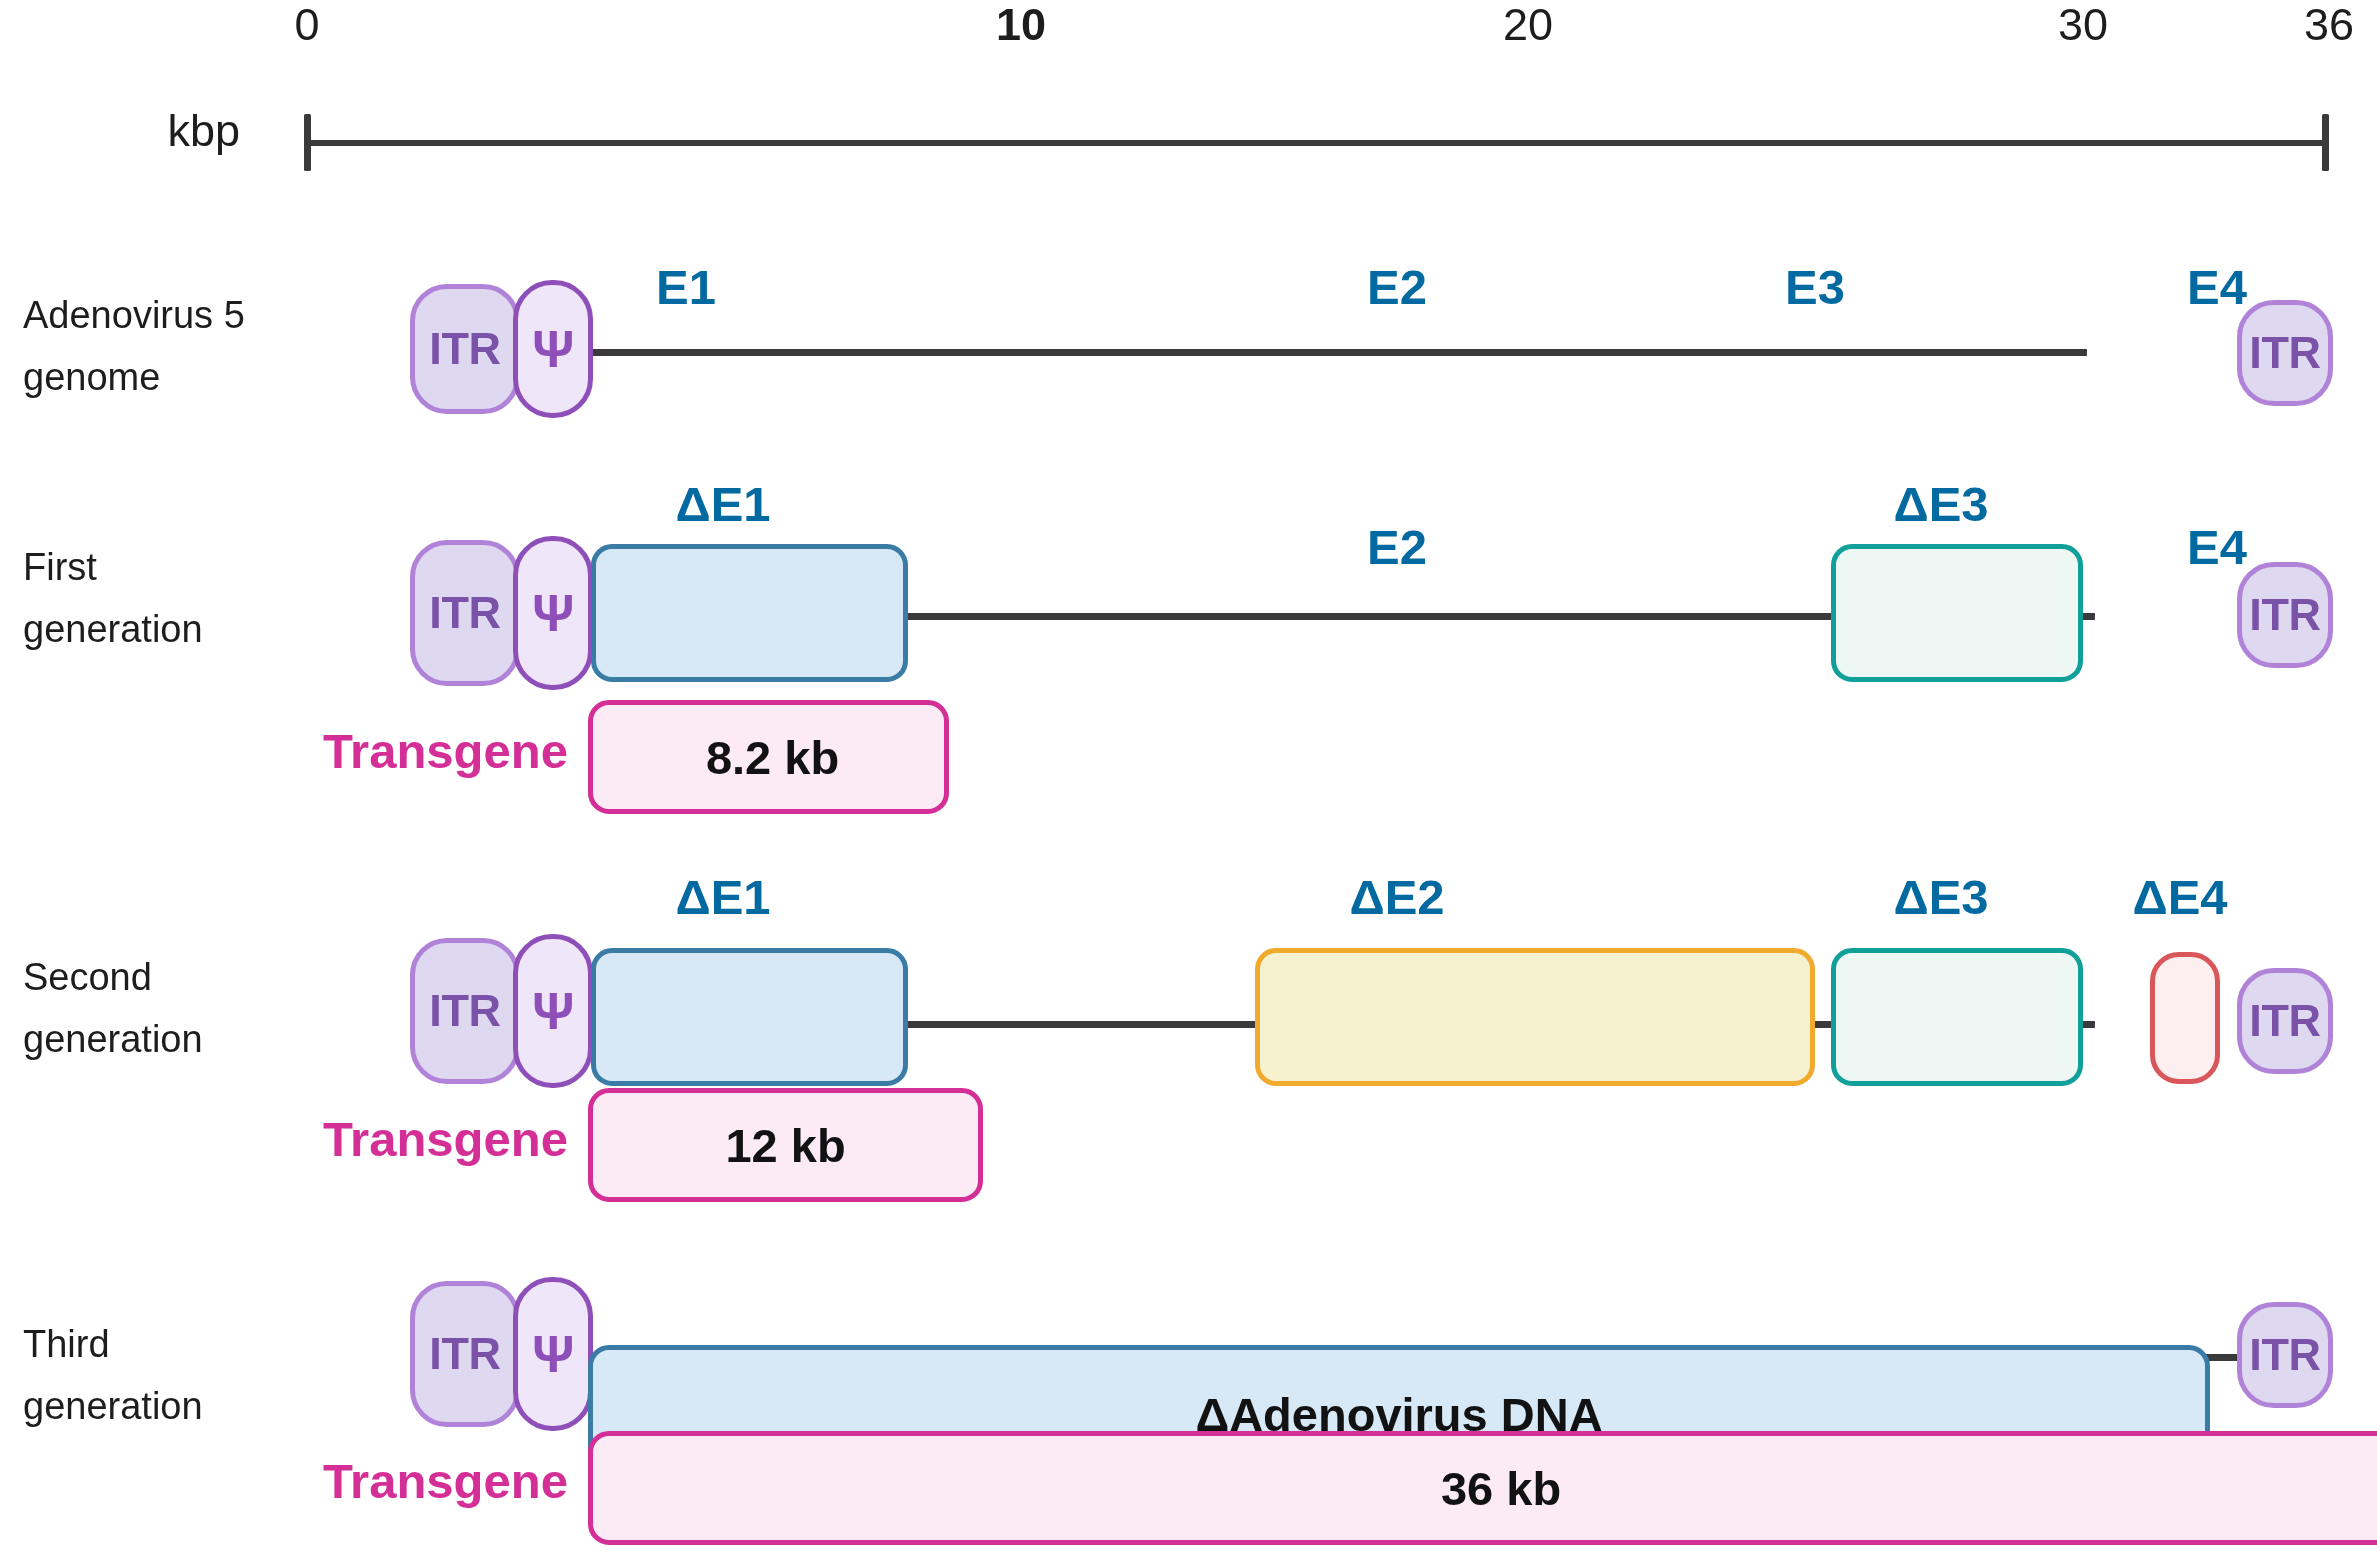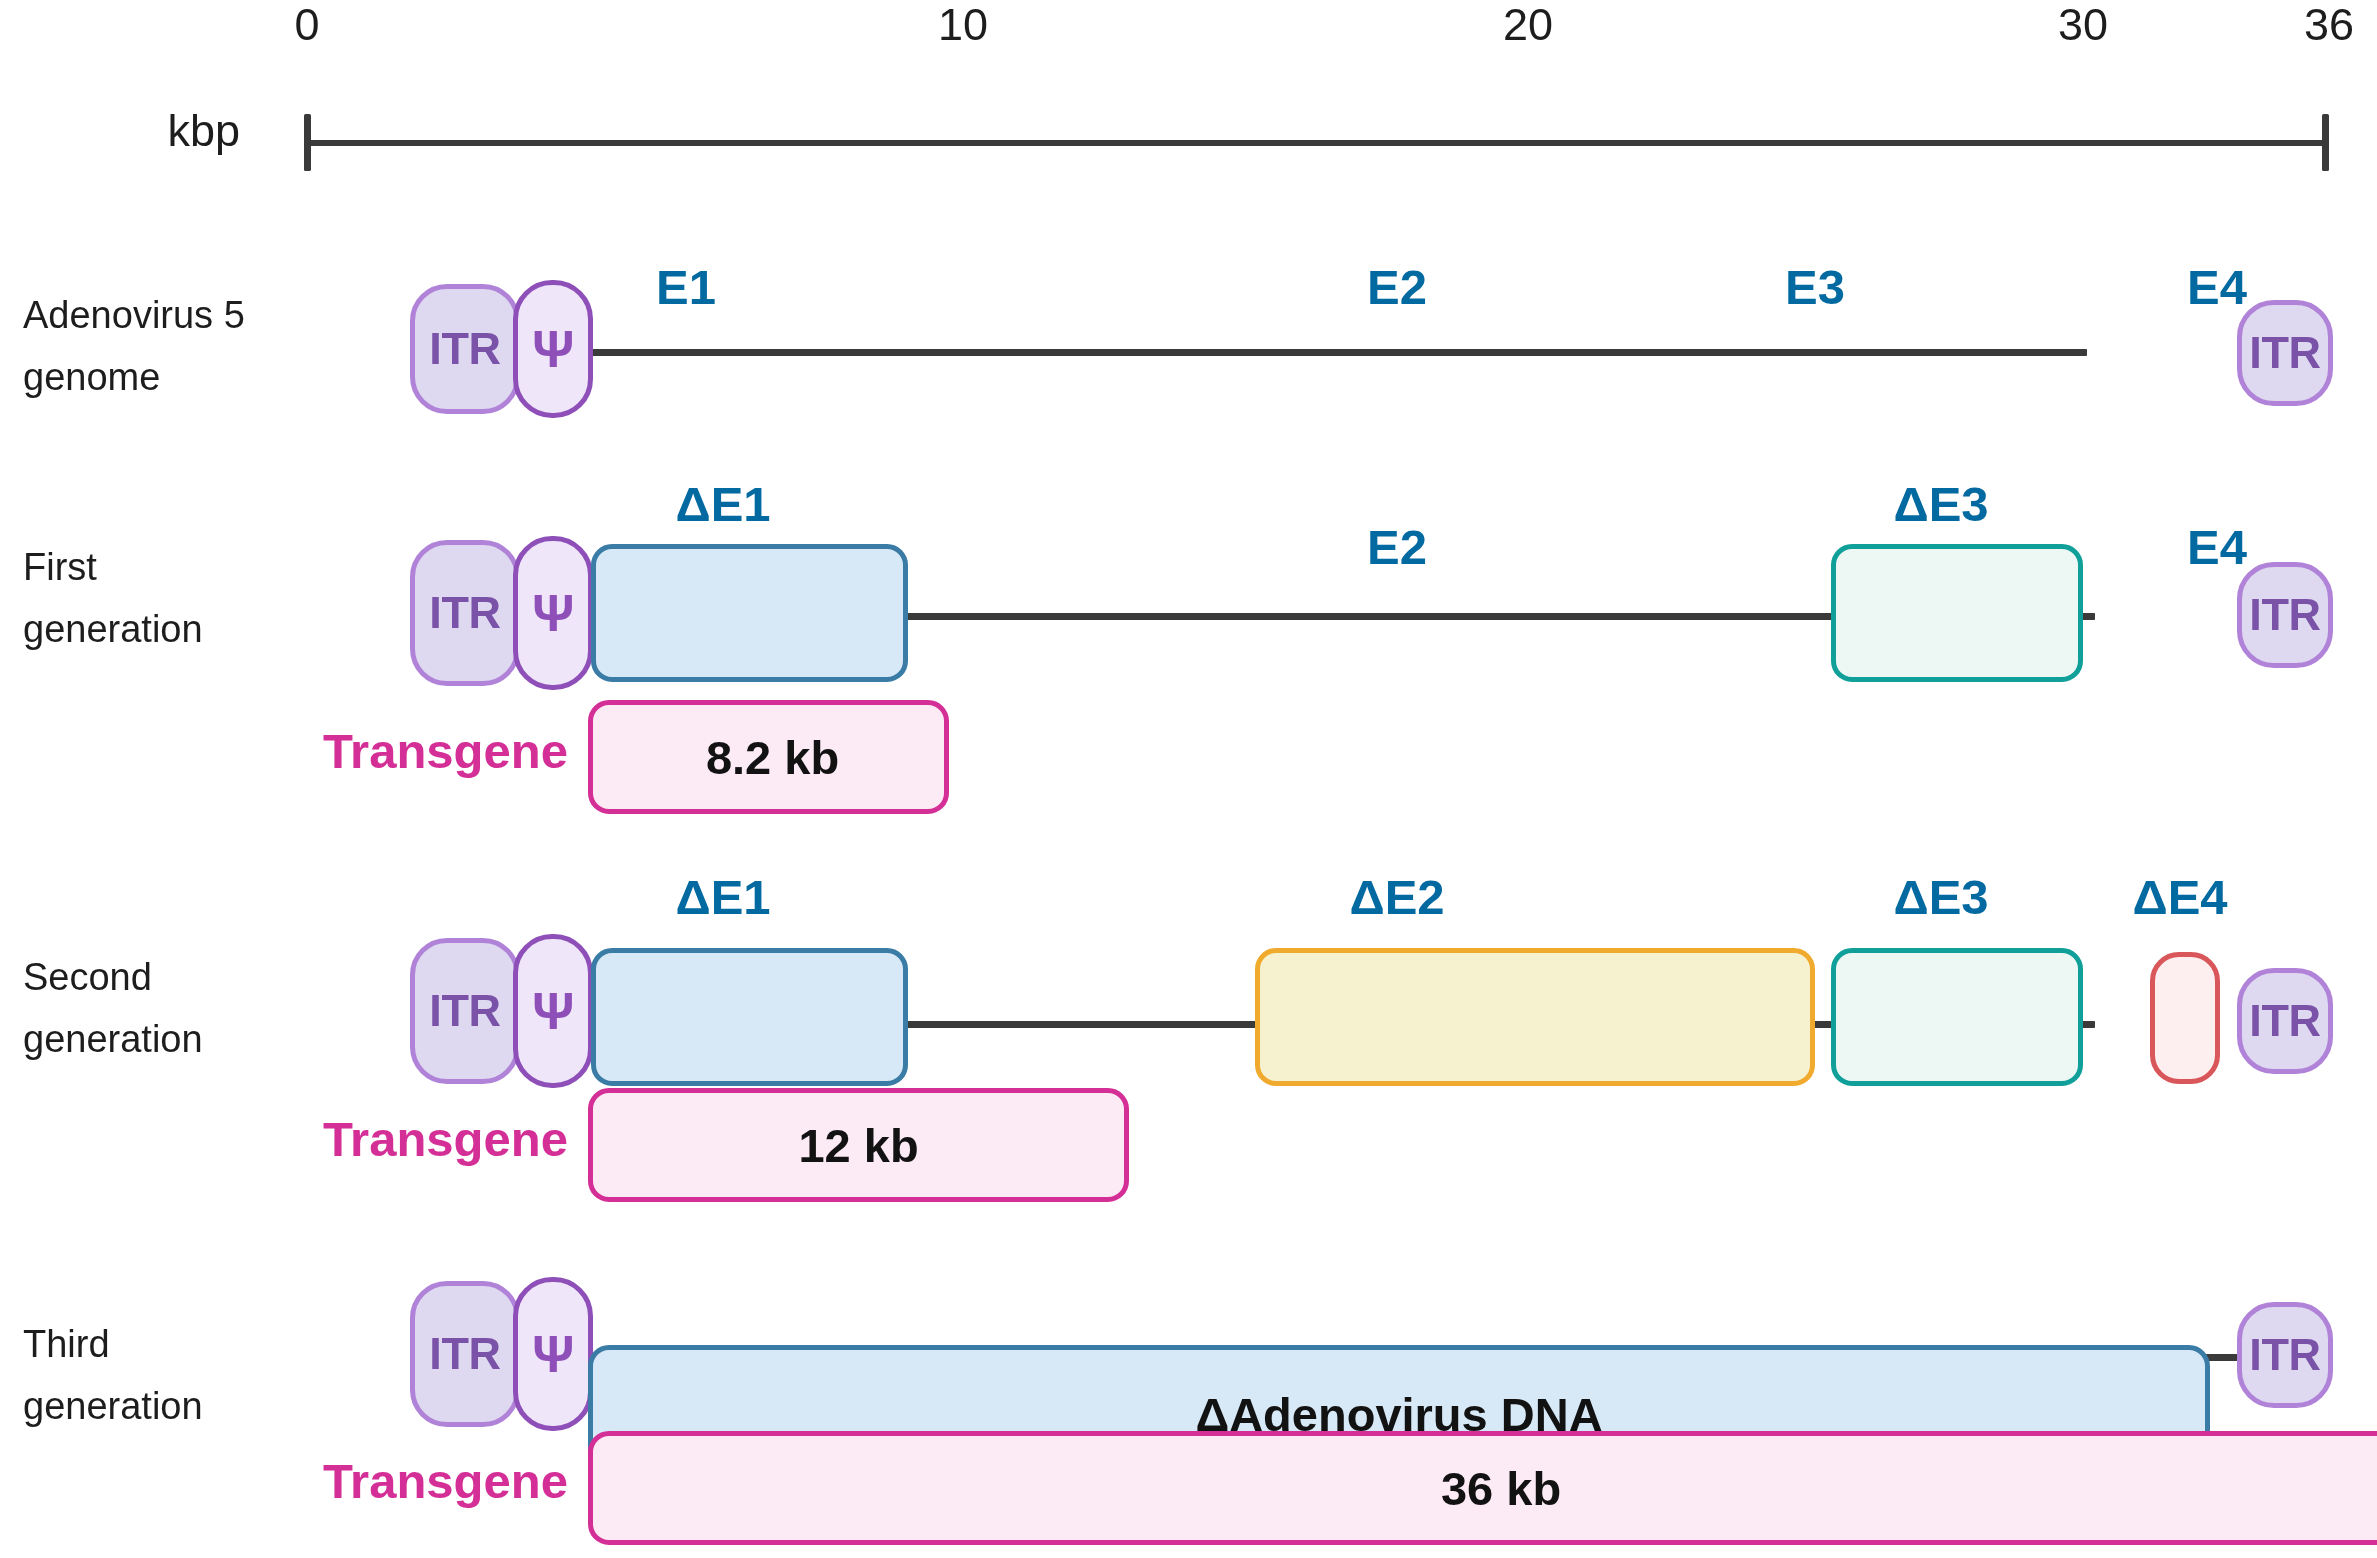--- a/index.html
+++ b/index.html
@@ -107,21 +107,21 @@
 </style>
 </head>
 <body>
 
 <div id="figure">
 
   <div class="abs" style="left:0;top:0;width:2377px;height:187px;">
     <div class="kbp-label">kbp</div>
 
     <div class="tick-label" style="left:307px;">0</div>
-    <div class="tick-label" style="left:963px;">10</div>
+    <div class="tick-label" style="left:1021px;font-weight:bold;">10</div>
     <div class="tick-label" style="left:1528px;">20</div>
     <div class="tick-label" style="left:2083px;">30</div>
     <div class="tick-label" style="left:2329px;">36</div>
 
     <div class="axis-line"></div>
     <div class="axis-cap" style="left:304px;"></div>
     <div class="axis-cap" style="left:2322px;"></div>
   </div>
 
   <div class="row-label" style="left:23px;top:284px;width:382px;">Adenovirus 5
@@ -177,21 +177,21 @@
 
   <div class="genebox gb-yellow" style="left:1255px;top:948px;width:560px;height:138px;"></div>
 
   <div class="genebox gb-teal" style="left:1831px;top:948px;width:252px;height:138px;"></div>
 
   <div class="genebox gb-red" style="left:2150px;top:952px;width:70px;height:132px;border-radius:29px;"></div>
 
   <div class="pill itr" style="left:2237px;top:968px;width:96px;height:106px;">ITR</div>
 
   <div class="transgene-word" style="left:568px;top:1111px;">Transgene</div>
-  <div class="genebox gb-pink" style="left:588px;top:1088px;width:541px;height:114px;">12 kb</div>
+  <div class="genebox gb-pink" style="left:588px;top:1088px;width:395px;height:114px;">12 kb</div>
 
   <div class="row-label" style="left:23px;top:1293px;width:382px;margin-top:20px;">Third
 generation</div>
 
   <div class="backbone" style="left:560px;top:1354px;width:1685px;"></div>
 
   <div class="pill itr" style="left:410px;top:1281px;width:110px;height:146px;">ITR</div>
   <div class="pill psi" style="left:513px;top:1277px;width:80px;height:154px;">Ψ</div>
 
   <div class="genebox gb-blue" style="left:588px;top:1345px;width:1622px;height:138px;">ΔAdenovirus DNA</div>

